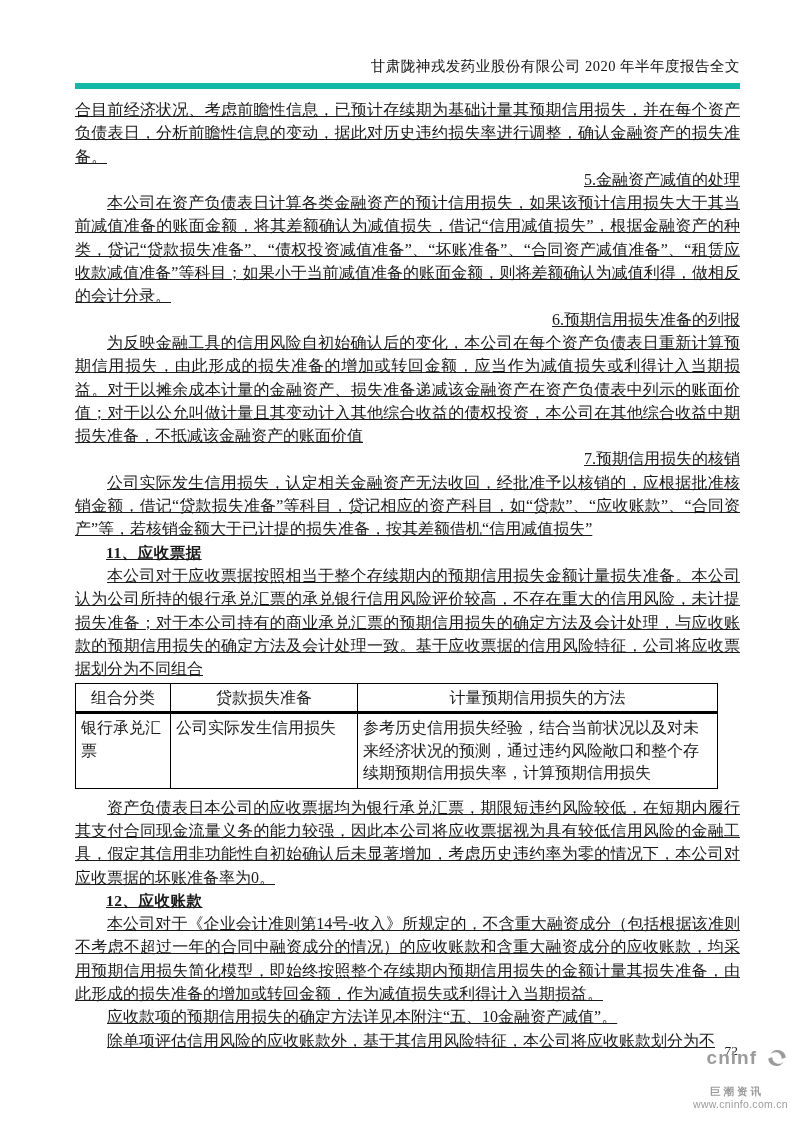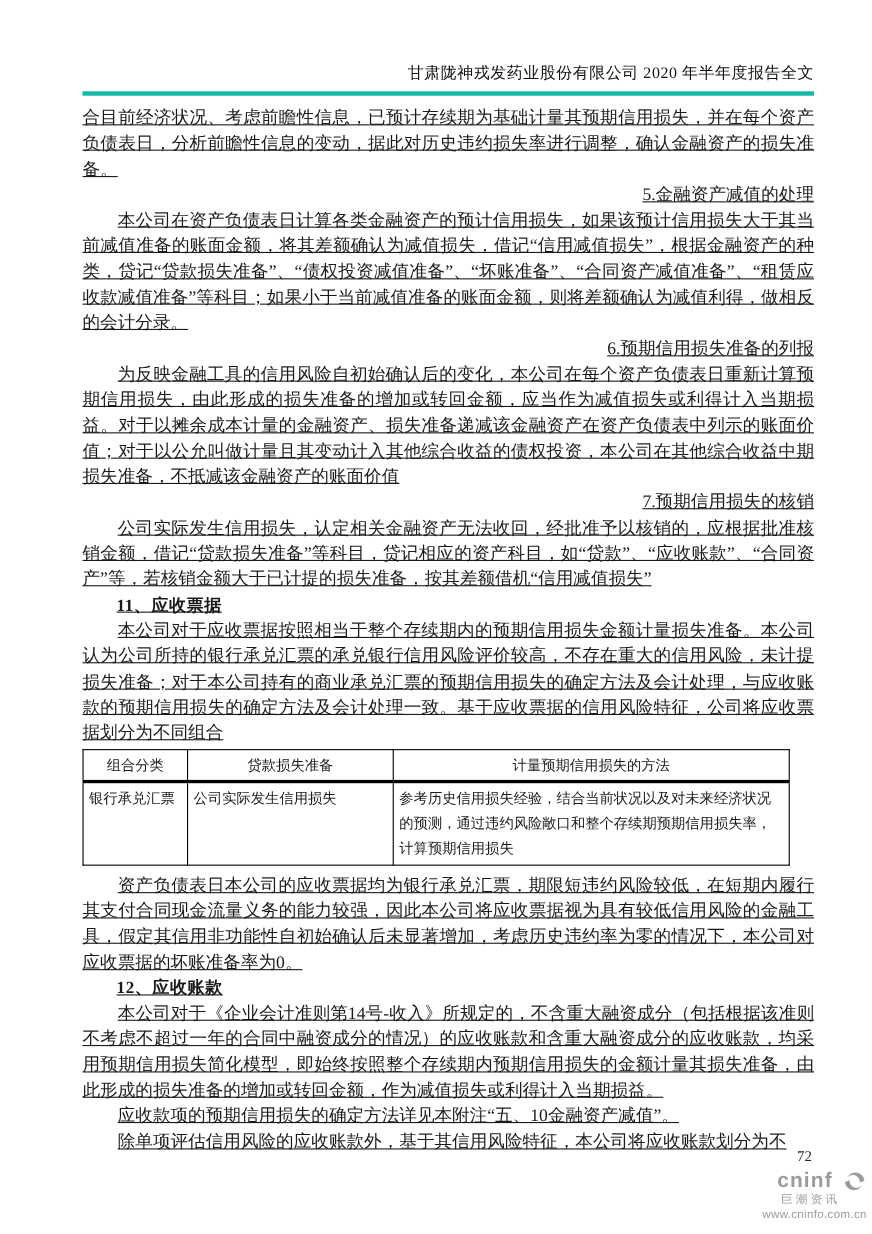--- a/index.html
+++ b/index.html
@@ -4,32 +4,32 @@
 <style>
   html,body{margin:0;padding:0;background:#e8e8e8;}
   .page{
     width:793px;height:1122px;background:#ffffff;position:relative;
     box-sizing:border-box;padding:57px 53px 0 75px;
     font-family:"Liberation Serif","DejaVu Serif",serif;color:#1a1a1a;
     margin:0 auto;overflow:hidden;
   }
   .doc-header{
     text-align:right;font-size:14.5px;letter-spacing:.5px;
-    padding-bottom:7px;border-bottom:4px solid #14b8a6;color:#111;
+    padding-bottom:7px;border-bottom:6px solid #14b8a6;color:#111;
   }
   .content{margin-top:9px;font-size:16px;line-height:23.3px;text-align:justify;}
   .content p{margin:0;text-indent:2em;text-decoration:underline;}
   .sub-heading{margin:0;text-indent:1.7em;text-align:right;}
   .section-heading{
     font-weight:bold;font-size:15.5px;margin:11px 0 14px;text-indent:0;
     text-align:left;letter-spacing:.5px;
   }
   table.ecl-table{
     border-collapse:collapse;width:642px;margin:3px 0 7px 0;
-    font-size:13px;table-layout:fixed;
+    font-size:16px;table-layout:fixed;
   }
   table.ecl-table th{
     border:1.6px solid #000;border-bottom:3px solid #000;
     font-weight:normal;text-align:center;padding:5px 3px;line-height:17px;
   }
   table.ecl-table td{
     border:1.6px solid #000;border-top:none;vertical-align:top;
     padding:3px 5px;line-height:22.4px;text-align:left;text-indent:0;
   }
   .col-1{width:95px;}
@@ -39,21 +39,21 @@
     position:absolute;right:55px;bottom:63px;font-size:13.5px;color:#222;
   }
   .cninfo-logo{
     position:absolute;right:5px;bottom:12px;text-align:right;
     color:#9b9b9b;font-family:"Liberation Sans","DejaVu Sans",sans-serif;
     line-height:1.05;
   }
   .logo-row{display:flex;align-items:center;justify-content:flex-end;gap:9px;}
   .logo-word{font-size:19px;font-weight:bold;letter-spacing:1px;color:#9b9b9b;}
   .logo-swirl{width:22px;height:22px;display:inline-block;}
-  .logo-sub{font-size:10.5px;letter-spacing:3px;margin-top:1px;margin-right:24px;}
+  .logo-sub{font-size:10.5px;letter-spacing:3px;margin-top:17px;margin-right:24px;font-weight:bold;}
   .logo-url{font-size:10.5px;letter-spacing:.3px;margin-top:2px;}
 </style>
 </head>
 <body>
 
 <div class="page">
 
   <div class="doc-header">
     <span>甘肃陇神戎发药业股份有限公司 2020 年半年度报告全文</span>
   </div>

